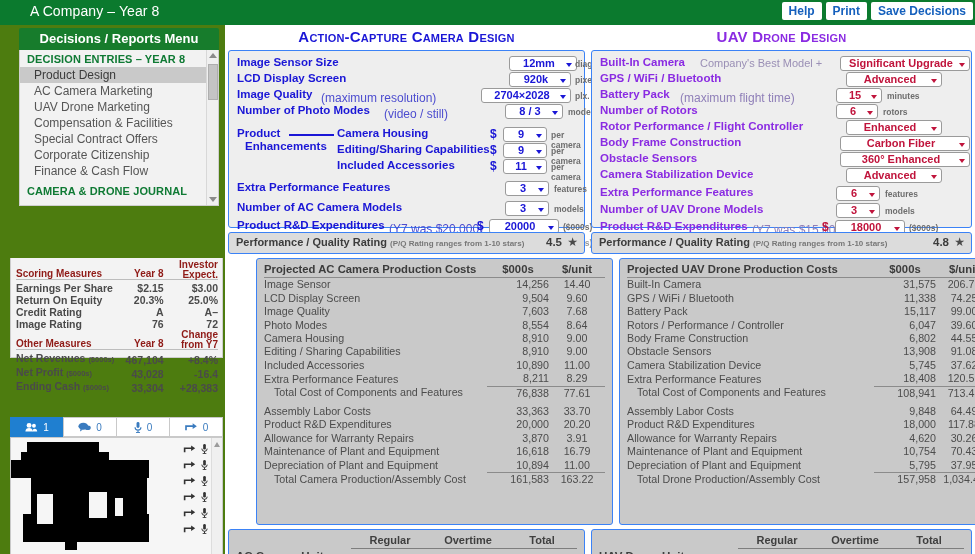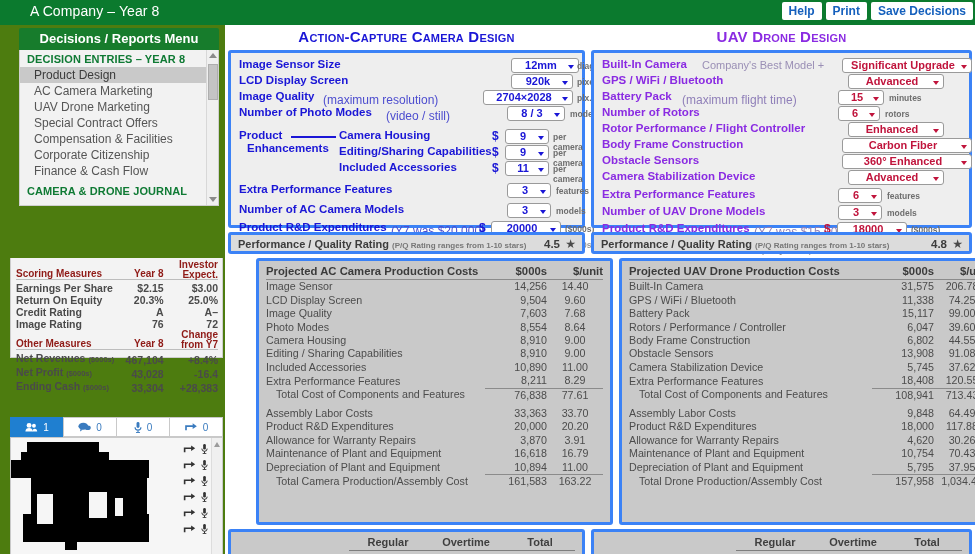--- a/index.html
+++ b/index.html
@@ -91,21 +91,21 @@
   .vscroll .ar { position:absolute; left:2px; width:0;height:0;}
   .vscroll .up { top:4px; border-left:3px solid transparent;border-right:3px solid transparent;border-bottom:5px solid #9b9b9b;}
 
   
   .panels { position:absolute; left:225px; top:25px; width:750px; height:529px; }
   .ptitle { position:absolute; top:3px; font-size:15px; font-weight:bold; letter-spacing:.2px;
             font-variant:small-caps; text-align:center; }
   .ptitle.cam { left:0; width:363px; color:#1a16d6; }
   .ptitle.uav { left:363px; width:387px; color:#8a2be2; }
 
-  .card { position:absolute; background:#eeeeee; border:3px solid #3b82f6; border-radius:3px; }
+  .card { position:absolute; background:#eeeeee; border:1px solid #3b82f6; border-radius:3px; }
   .card.cam { left:3px; width:357px; }
   .card.uav { left:366px; width:381px; }
 
   .designbox { top:25px; height:178px; }
   .pqbox { top:207px; height:22px; background:#dcdcdc; }
   .costbox { top:233px; height:267px; background:#c9c9c9;margin-left:28px; }
   .asmbox { top:504px; height:44px; background:#c9c9c9; }
 
   
   .drow { position:absolute; height:16px; left:8px; right:6px; }
@@ -141,21 +141,21 @@
   .pqstar { position:absolute; right:6px; top:3px; font-size:12px; color:#4a4a4a; line-height:12px; }
 
   
   .ct { position:absolute; left:7px; right:7px; top:4px; font-size:10.7px; color:#4c4c4c; }
   .ct table { width:100%; border-collapse:collapse; }
   .ct td { line-height:13.4px; padding:0; white-space:nowrap; }
   .ct .c0 { font-weight:normal; }
   .ct .c1 { text-align:right; width:62px; }
   .ct .c2 { text-align:center; width:56px; }
   .ct .head td { font-weight:bold; color:#3b3b3b; font-size:11.3px; padding-bottom:1px; }
-  .ct .head .c1, .ct .head .c2 { text-align:right; }
+  .ct .head .c1, .ct .head .c2 { text-align:center; }
   .ct .head td.c1, .ct .head td.c2 { border-bottom:1px solid #8b8b8b; }
   .ct .head td.c0 { border-bottom:1px solid #8b8b8b; }
   .ct .ruled .c1, .ct .ruled .c2 { border-top:1px solid #8b8b8b; }
   .ct .tot .c0 { padding-left:10px; }
   .gap td { height:5px; line-height:5px; }
 
   
   .asm { position:absolute; left:7px; right:7px; top:3px; font-size:11px; color:#3f3f3f; }
   .asm table { width:100%; border-collapse:collapse; }
   .asm td { line-height:15px; padding:0; }
@@ -179,22 +179,22 @@
   </div>
 
   <div class="leftcol">
 
     <div class="menuhead">Decisions / Reports Menu</div>
     <div class="menubox">
       <div class="m-sec">DECISION ENTRIES – YEAR 8</div>
       <div class="m-item sel">Product Design</div>
       <div class="m-item">AC Camera Marketing</div>
       <div class="m-item">UAV Drone Marketing</div>
+      <div class="m-item">Compensation &amp; Facilities</div>
       <div class="m-item">Special Contract Offers</div>
-      <div class="m-item">Compensation &amp; Facilities</div>
       <div class="m-item">Corporate Citizenship</div>
       <div class="m-item">Finance &amp; Cash Flow</div>
       <div class="m-sec" style="padding-top:6px">CAMERA &amp; DRONE JOURNAL</div>
       <div class="menu-scroll">
         <div class="ar up"></div>
         <div class="thumb"></div>
         <div class="ar dn"></div>
       </div>
     </div>
 

